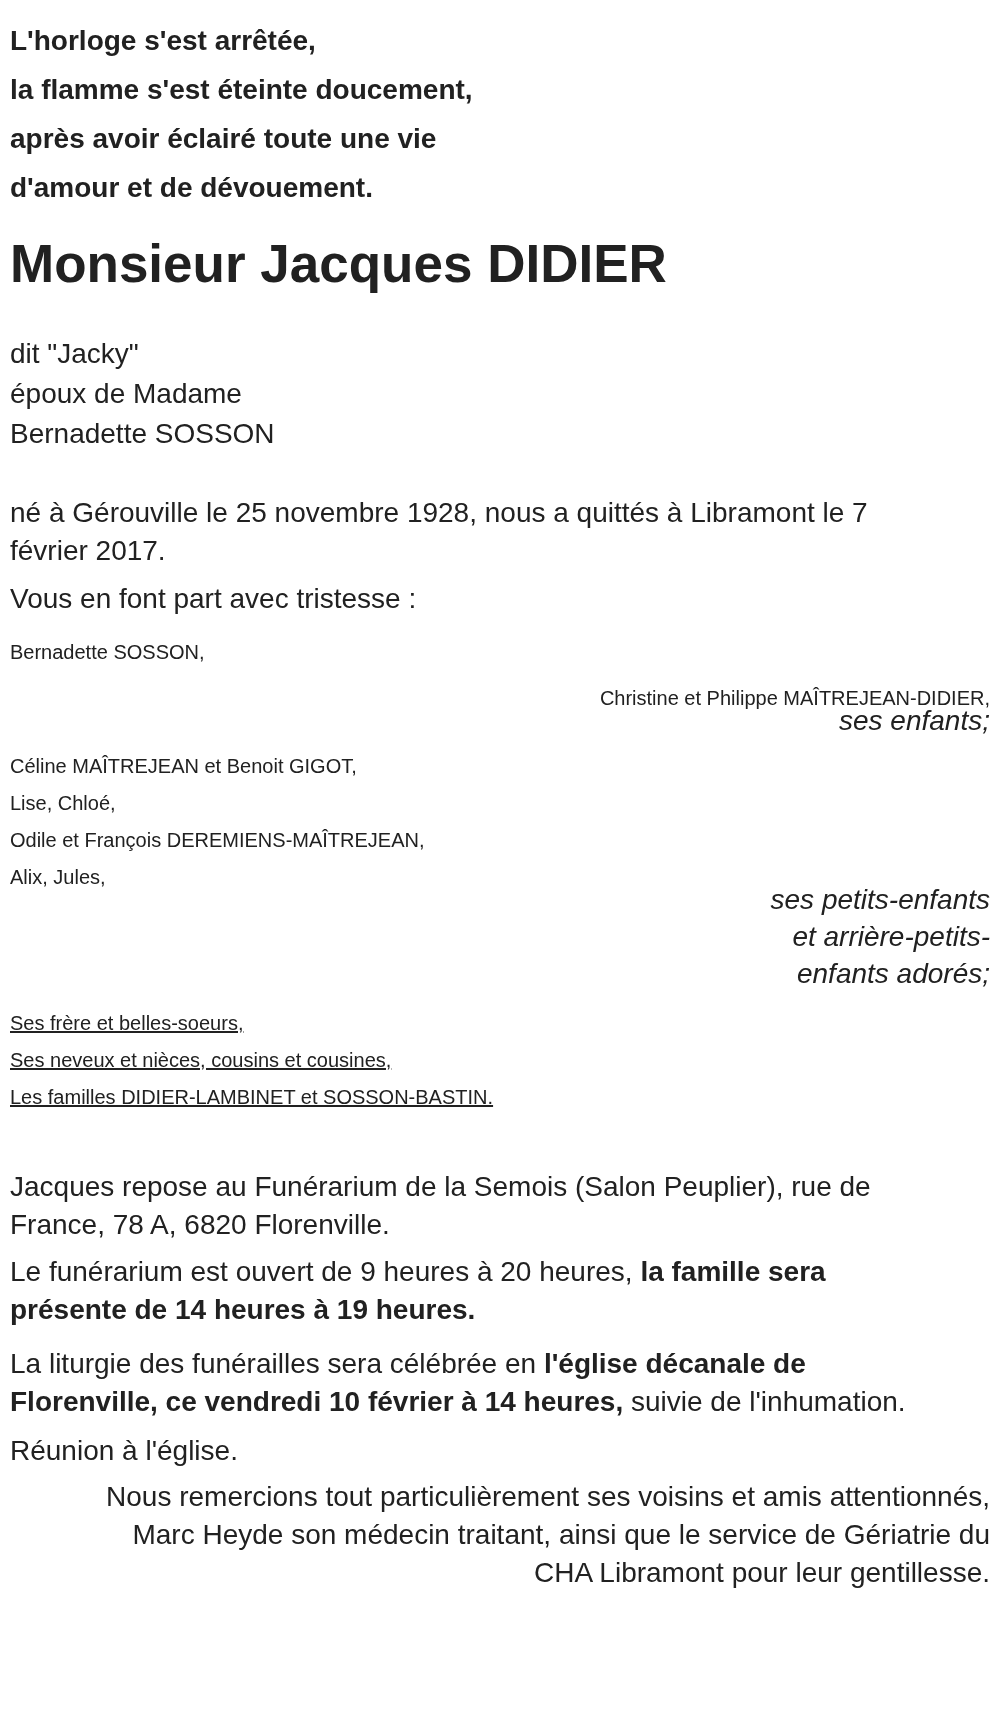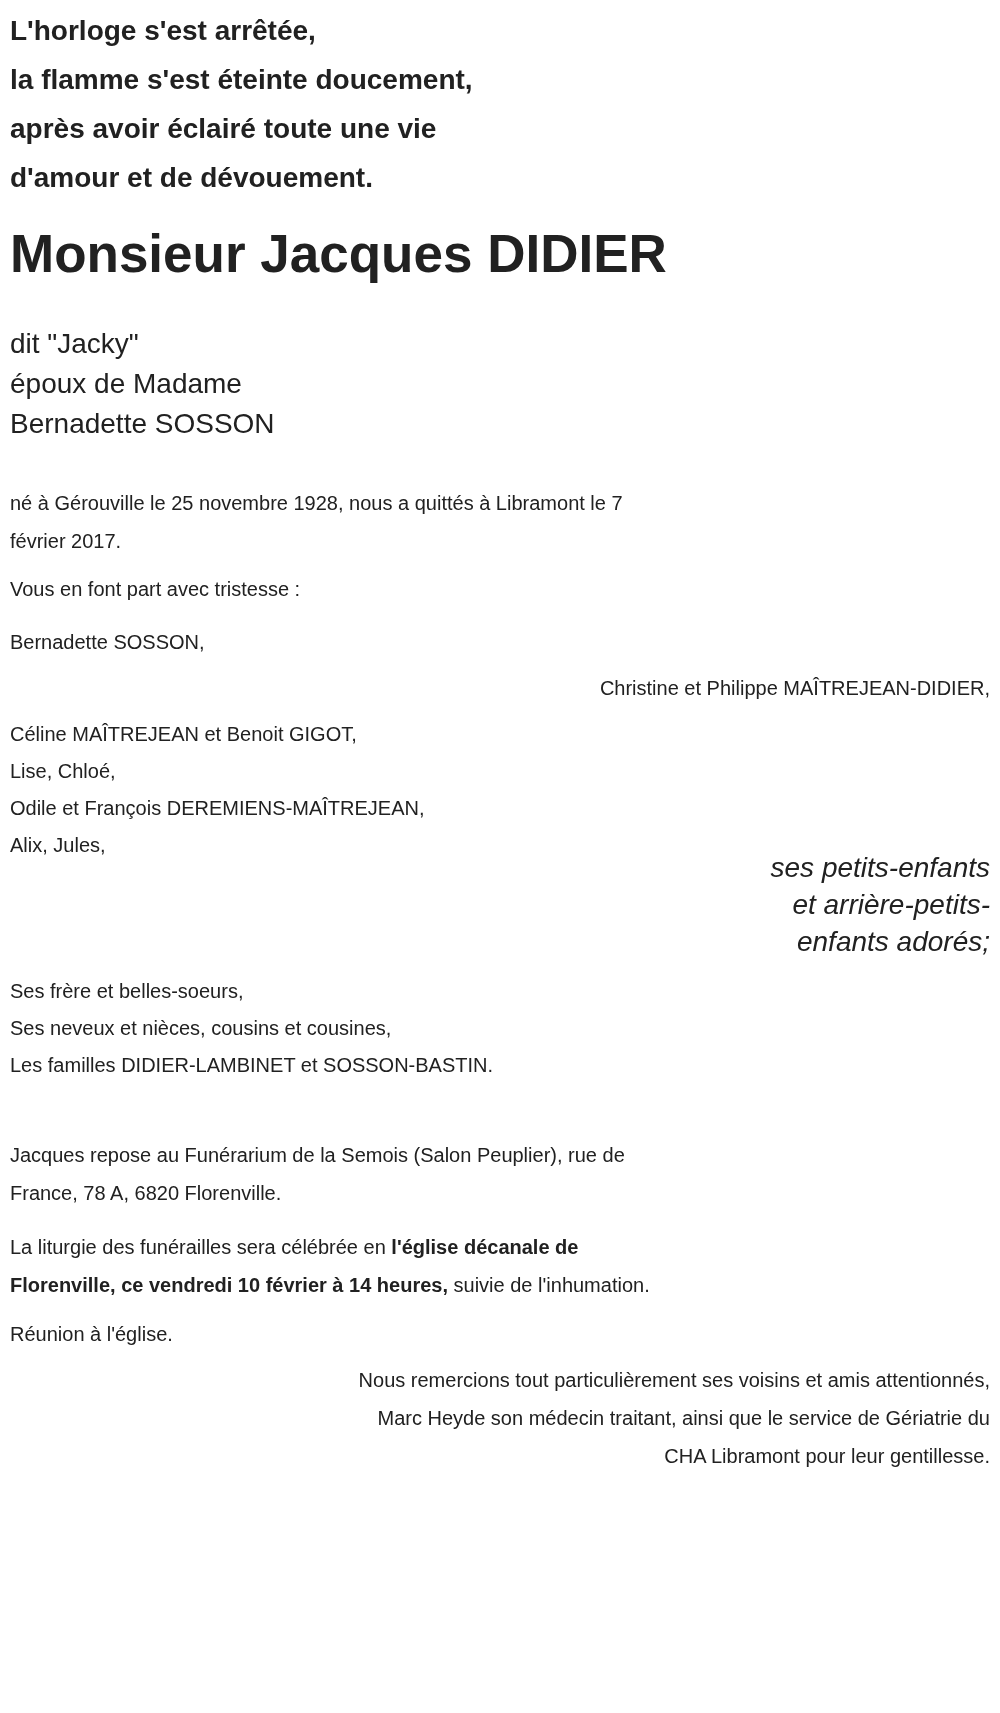--- a/index.html
+++ b/index.html
@@ -2,59 +2,59 @@
 <html lang="fr"><head>
 <meta charset="utf-8">
 <style>
   html, body { margin: 0; padding: 0; background: #ffffff; }
   body {
     width: 1000px; height: 1713px; overflow: hidden;
     font-family: "Liberation Sans", "DejaVu Sans", sans-serif;
     color: #212121;
     -webkit-font-smoothing: antialiased;
   }
-  .page { padding: 6px 10px 18px 10px; }
+  .page { padding: 16px 10px 18px 10px; }
   .page * { box-sizing: border-box; }
   p, h1, div { margin: 0; padding: 0; }
 
   .poem {
     font-size: 28px; font-weight: 700; line-height: 49px;
     white-space: pre-line;
   }
   .name-title {
     margin-top: 27px;
     font-size: 53px; font-weight: 700; line-height: 50px;
     letter-spacing: 0;
   }
   .intro {
     margin-top: 45px;
     font-size: 28px; line-height: 40px;
     white-space: pre-line;
   }
   .body-text {
-    font-size: 20px; line-height: 38px;
+    font-size: 28px; line-height: 38px;
     white-space: pre-line;
   }
   .p-ne      { margin-top: 40px; }
   .p-vous    { margin-top: 10px; }
 
   .fam-names {
     font-size: 20px; line-height: 37px;
     white-space: pre-line;
   }
   .fam-role {
     margin-top: -15px;
     font-size: 28px; line-height: 37px; font-style: italic;
     text-align: right;
     white-space: pre-line;
   }
   .fam-1 { margin-top: 16px; }
   .fam-2 { margin-top: 9px; text-align: right; }
   .fam-3 { margin-top: 9px; }
-  .fam-4 { margin-top: 13px; }
+  .fam-4 { margin-top: 13px; text-decoration: underline; }
 
   .p-repose  { margin-top: 52px; }
   .p-fun     { margin-top: 9px; }
   .p-lit     { margin-top: 16px; }
   .p-reunion { margin-top: 11px; }
   .p-thanks  { margin-top: 8px; text-align: right; }
   .p-closing { margin-top: 9px; }
 
   .b { font-weight: 700; }
 </style>
@@ -76,37 +76,40 @@
 
   <p class="body-text p-ne">né à Gérouville le 25 novembre 1928, nous a quittés à Libramont le 7
 février 2017.</p>
 
   <p class="body-text p-vous">Vous en font part avec tristesse :</p>
 
   <div>
     <div class="fam-names fam-1">Bernadette SOSSON,</div>
 
     <div class="fam-names fam-2">Christine et Philippe MAÎTREJEAN-DIDIER,</div>
+    <div class="fam-role">ses enfants;</div>
 
     <div class="fam-names fam-3">Céline MAÎTREJEAN et Benoit GIGOT,
 Lise, Chloé,
 Odile et François DEREMIENS-MAÎTREJEAN,
 Alix, Jules,</div>
     <div class="fam-role">ses petits-enfants
 et arrière-petits-
 enfants adorés;</div>
 
     <div class="fam-names fam-4">Ses frère et belles-soeurs,
 Ses neveux et nièces, cousins et cousines,
 Les familles DIDIER-LAMBINET et SOSSON-BASTIN.</div>
   </div>
 
   <p class="body-text p-repose">Jacques repose au Funérarium de la Semois (Salon Peuplier), rue de
 France, 78 A, 6820 Florenville.</p>
 
+  <p class="body-text p-fun"><span>Le funérarium est ouvert de 9 heures à 20 heures, </span><span class="b">la famille sera
+présente de 14 heures à 19 heures.</span></p>
 
   <p class="body-text p-lit"><span>La liturgie des funérailles sera célébrée en </span><span class="b">l'église décanale de
 Florenville, ce vendredi 10 février à 14 heures,</span><span> suivie de l'inhumation.</span></p>
 
   <p class="body-text p-reunion">Réunion à l'église.</p>
 
   <p class="body-text p-thanks">Nous remercions tout particulièrement ses voisins et amis attentionnés,
 Marc Heyde son médecin traitant, ainsi que le service de Gériatrie du
 CHA Libramont pour leur gentillesse.</p>
 

